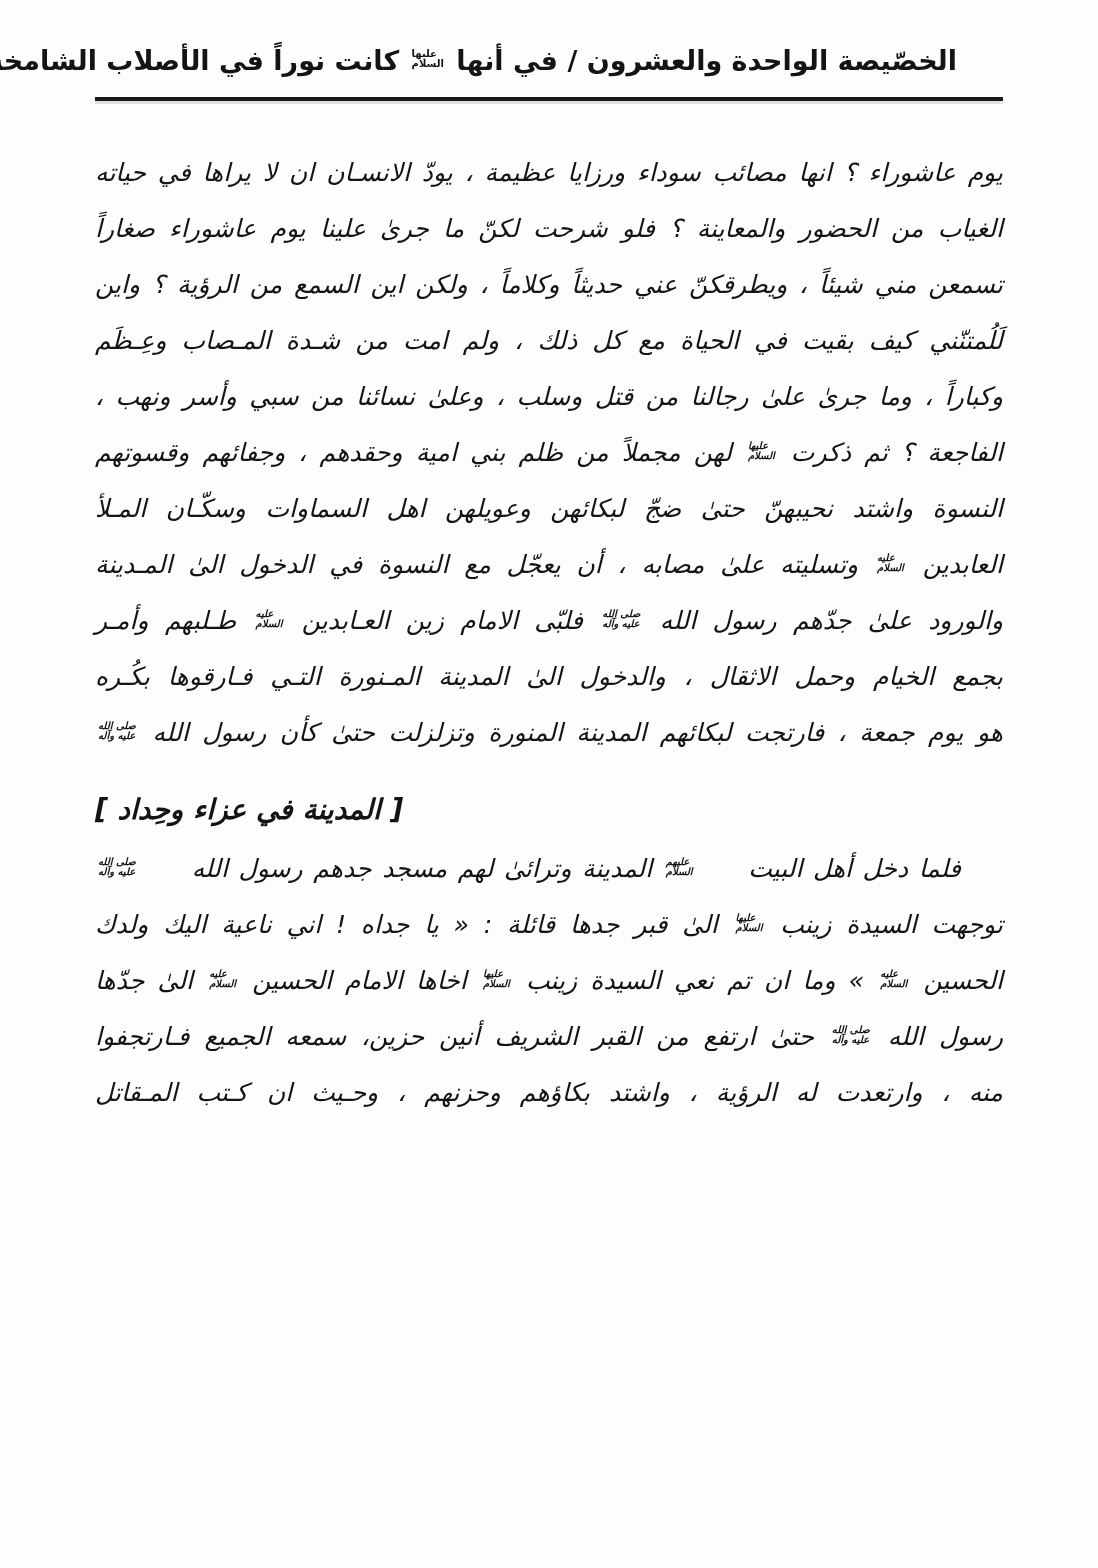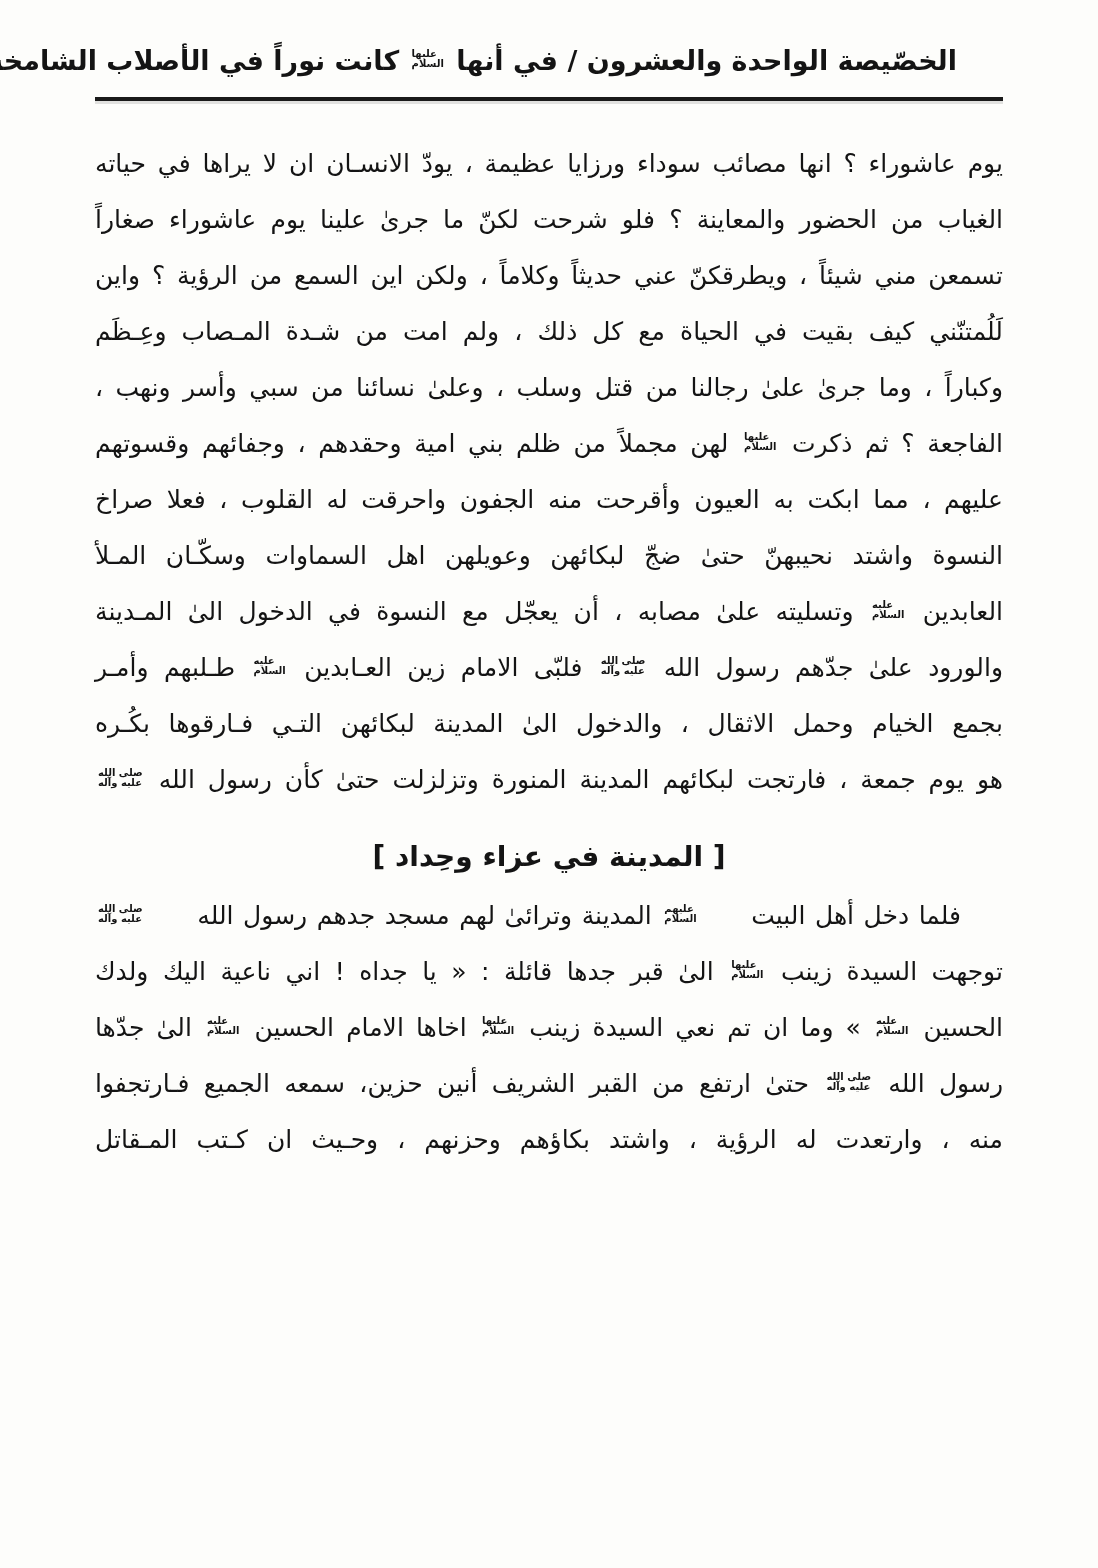--- a/index.html
+++ b/index.html
@@ -17,32 +17,32 @@
   .chapter-title{
     margin:0 46px 0 0;
     font-size:27px;font-weight:bold;letter-spacing:-0.5px;
     white-space:nowrap;
   }
   .header-rule{
     height:4px;background:#1a1a1a;
     margin:13px 95px 0 95px;
     box-shadow:0 3px 0 rgba(26,26,26,0.12);
   }
-  .content{padding:35px 95px 0 95px;}
+  .content{padding:44px 95px 0 95px;font-style:italic;}
   .paragraph{margin:0;}
   .line{
     font-size:25px;line-height:56px;height:56px;
     text-align:justify;text-align-last:justify;
     white-space:nowrap;
   }
   .line.align-end{text-align-last:right;}
   .line.indent{text-indent:42px;}
   .section-heading{
     margin:24px 0 6px 0;
-    text-align:center;
+    text-align:left;
     font-size:28px;font-weight:bold;line-height:50px;
   }
   .hon{
     display:inline-flex;flex-direction:column;align-items:flex-end;justify-content:center;
     font-size:10px;line-height:10px;font-weight:bold;
     vertical-align:middle;
     margin:12px 3px;
     transform:translateY(-3px);
     white-space:nowrap;
   }
@@ -64,34 +64,33 @@
       <div class="paragraph">
         <div class="line">يوم عاشوراء ؟ انها مصائب سوداء ورزايا عظيمة ، يودّ الانسـان ان لا يراها في حياته</div>
         <div class="line">الغياب من الحضور والمعاينة ؟ فلو شرحت لكنّ ما جرىٰ علينا يوم عاشوراء صغاراً</div>
         <div class="line">تسمعن مني شيئاً ، ويطرقكنّ عني حديثاً وكلاماً ، ولكن اين السمع من الرؤية ؟ واين</div>
         <div class="line">لَلُمتنّني كيف بقيت في الحياة مع كل ذلك ، ولم امت من شـدة المـصاب وعِـظَم</div>
         <div class="line">وكباراً ، وما جرىٰ علىٰ رجالنا من قتل وسلب ، وعلىٰ نسائنا من سبي وأسر ونهب ،</div>
         <div class="line">الفاجعة ؟ ثم ذكرت <span class="hon">
             <span>عليها</span>
             <span>السلام</span>
           </span> لهن مجملاً من ظلم بني امية وحقدهم ، وجفائهم وقسوتهم</div>
-        <div class="line">عليهم ، مما ابكت به العيون وأقرحت منه الجفون واحرقت له القلوب ، فعلا صراخ</div>
         <div class="line">النسوة واشتد نحيبهنّ حتىٰ ضجّ لبكائهن وعويلهن اهل السماوات وسكّـان المـلأ</div>
         <div class="line">العابدين <span class="hon">
             <span>عليه</span>
             <span>السلام</span>
           </span> وتسليته علىٰ مصابه ، أن يعجّل مع النسوة في الدخول الىٰ المـدينة</div>
         <div class="line">والورود علىٰ جدّهم رسول الله <span class="hon">
             <span>صلى الله</span>
             <span>عليه وآله</span>
           </span> فلبّى الامام زين العـابدين <span class="hon">
             <span>عليه</span>
             <span>السلام</span>
           </span> طـلبهم وأمـر</div>
-        <div class="line">بجمع الخيام وحمل الاثقال ، والدخول الىٰ المدينة لبكائهن التـي فـارقوها بكُـره</div>
+        <div class="line">بجمع الخيام وحمل الاثقال ، والدخول الىٰ المدينة المـنورة التـي فـارقوها بكُـره</div>
         <div class="line">هو يوم جمعة ، فارتجت لبكائهم المدينة المنورة وتزلزلت حتىٰ كأن رسول الله <span class="hon">
             <span>صلى الله</span>
             <span>عليه وآله</span>
           </span></div>
       </div>
       <h2 class="section-heading">[ المدينة في عزاء وحِداد ]</h2>
       <div class="paragraph">
         <div class="line indent">فلما دخل أهل البيت <span class="hon">
             <span>عليهم</span>
             <span>السلام</span>

